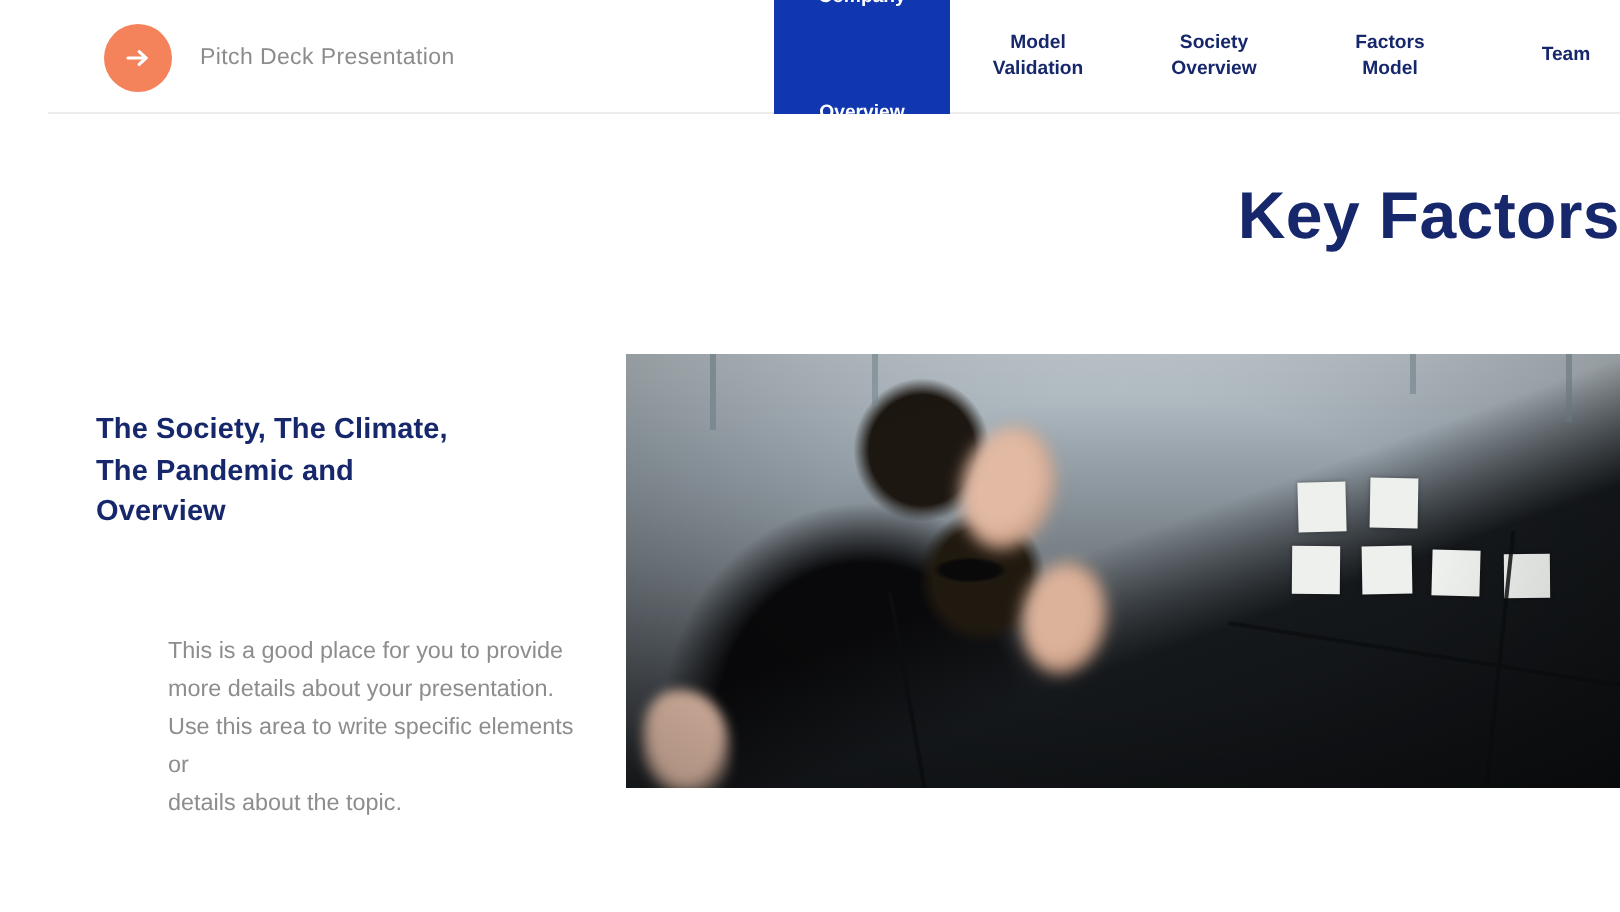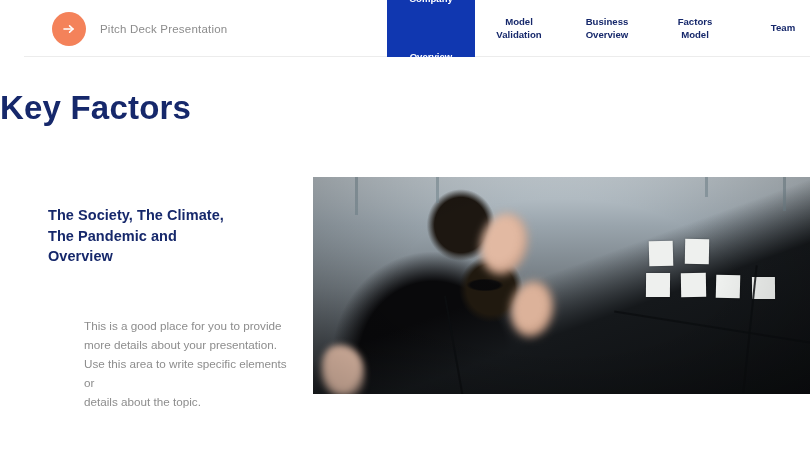--- a/index.html
+++ b/index.html
@@ -87,21 +87,21 @@
     gap:45px;
   }
 
   .tab .ln { display:block; white-space:nowrap; }
 
   
   .slide-title {
     position:absolute;
     left:0; top:89px;
     width:810px;
-    text-align:left;
+    text-align:right;
     font-size:33px;
     font-weight:bold;
     color:#16286b;
     letter-spacing:0.2px;
   }
 
   
   .left-col {
     position:absolute;
     left:48px; top:205px;
@@ -244,21 +244,21 @@
         <span class="ln">Company</span>
         <span class="ln">Overview</span>
       </div>
 
       <div class="tab">
         <span class="ln">Model</span>
         <span class="ln">Validation</span>
       </div>
 
       <div class="tab">
-        <span class="ln">Business</span>
+        <span class="ln">Society</span>
         <span class="ln">Overview</span>
       </div>
 
       <div class="tab">
         <span class="ln">Factors</span>
         <span class="ln">Model</span>
       </div>
 
       <div class="tab">
         <span class="ln">Team</span>

